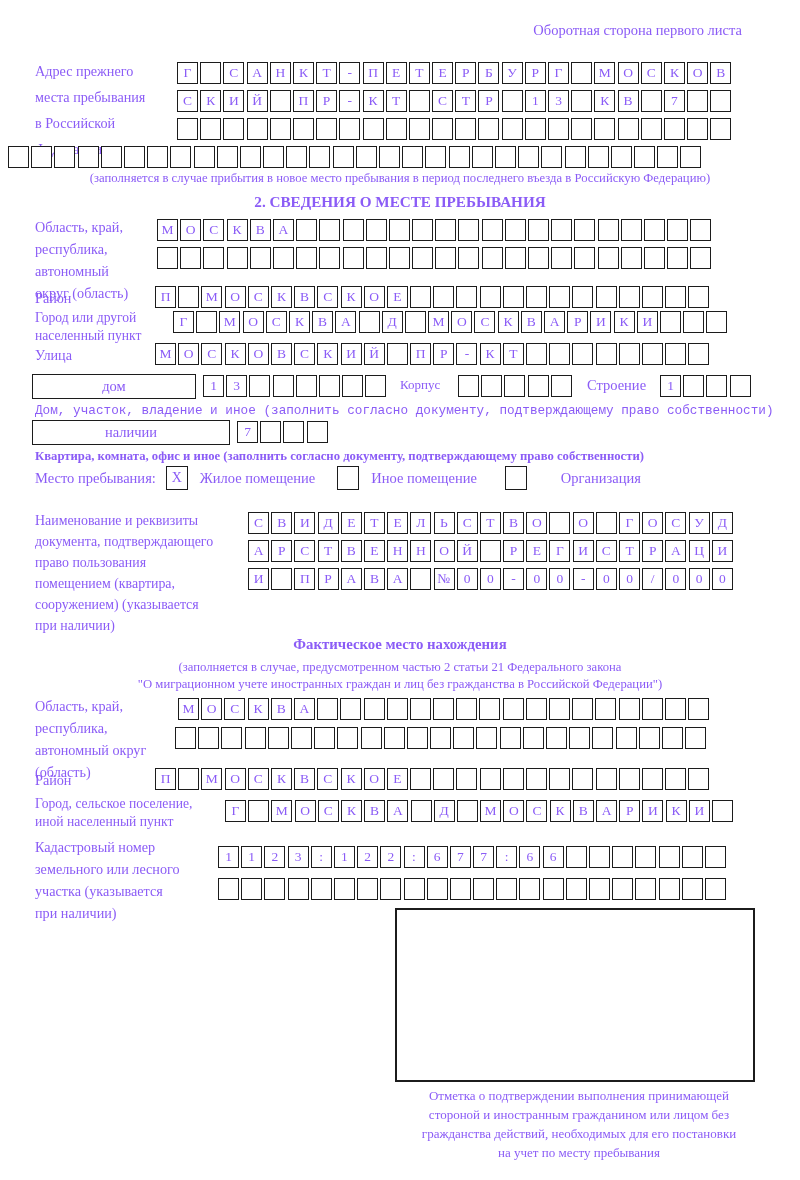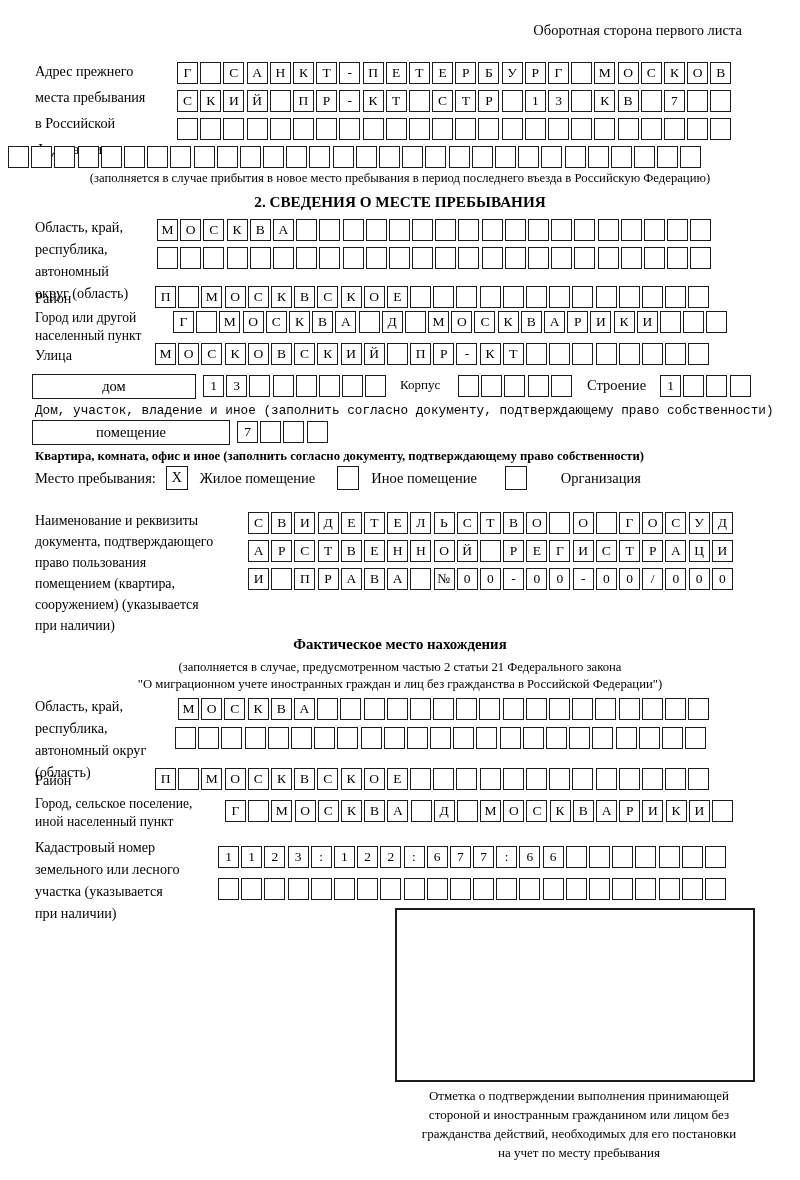--- a/index.html
+++ b/index.html
@@ -1,18 +1,18 @@
 <!DOCTYPE html>
 <html><head>
 <meta charset="utf-8">
 <style>
   html,body{margin:0;padding:0;background:#fff;}
   .page{
     position:relative;width:800px;height:1180px;margin:0 auto;background:#fff;
-    font-family:"Liberation Serif","DejaVu Serif",serif;color:#000000;overflow:hidden;
+    font-family:"Liberation Serif","DejaVu Serif",serif;color:#8b5cf6;overflow:hidden;
   }
   .abs{position:absolute;}
   .hdr{font-size:14.5px;}
   .lbl{font-size:14.2px;line-height:22px;white-space:pre-line;}
   .lbl-wide{font-size:14.2px;line-height:26px;white-space:pre-line;}
   .lbl-sm{font-size:13.6px;line-height:18px;white-space:pre-line;}
   .cap{font-size:12.7px;white-space:pre-line;}
   .title{font-size:15.2px;font-weight:bold;text-align:center;width:100%;}
   .center{text-align:center;width:100%;}
   .cells{display:flex;gap:2.2px;}
@@ -320,21 +320,21 @@
     </div>
   <div class="abs" style="left:587px;top:377px;font-size:14.5px;">Строение</div>
   <div class="abs cells" style="left:660px;top:375px;">
       <div class="cell">1</div>
       <div class="cell"></div>
       <div class="cell"></div>
       <div class="cell"></div>
     </div>
   <div class="abs cap" style="left:35px;top:403px;font-family:Liberation Mono, monospace;">Дом, участок, владение и иное (заполнить согласно документу, подтверждающему право собственности)</div>
 
-  <div class="abs labelbox" style="left:32px;top:420px;width:196px;">помещение</div>
+  <div class="abs labelbox" style="left:32px;top:420px;width:196px;">наличии</div>
   <div class="abs cells" style="left:237px;top:421px;">
       <div class="cell">7</div>
       <div class="cell"></div>
       <div class="cell"></div>
       <div class="cell"></div>
     </div>
   <div class="abs cap" style="left:35px;top:449px;font-weight:bold;">Квартира, комната, офис и иное (заполнить согласно документу, подтверждающему право собственности)</div>
 
   <div class="abs mesto" style="left:35px;top:466px;">
     <span>Место пребывания:</span>

